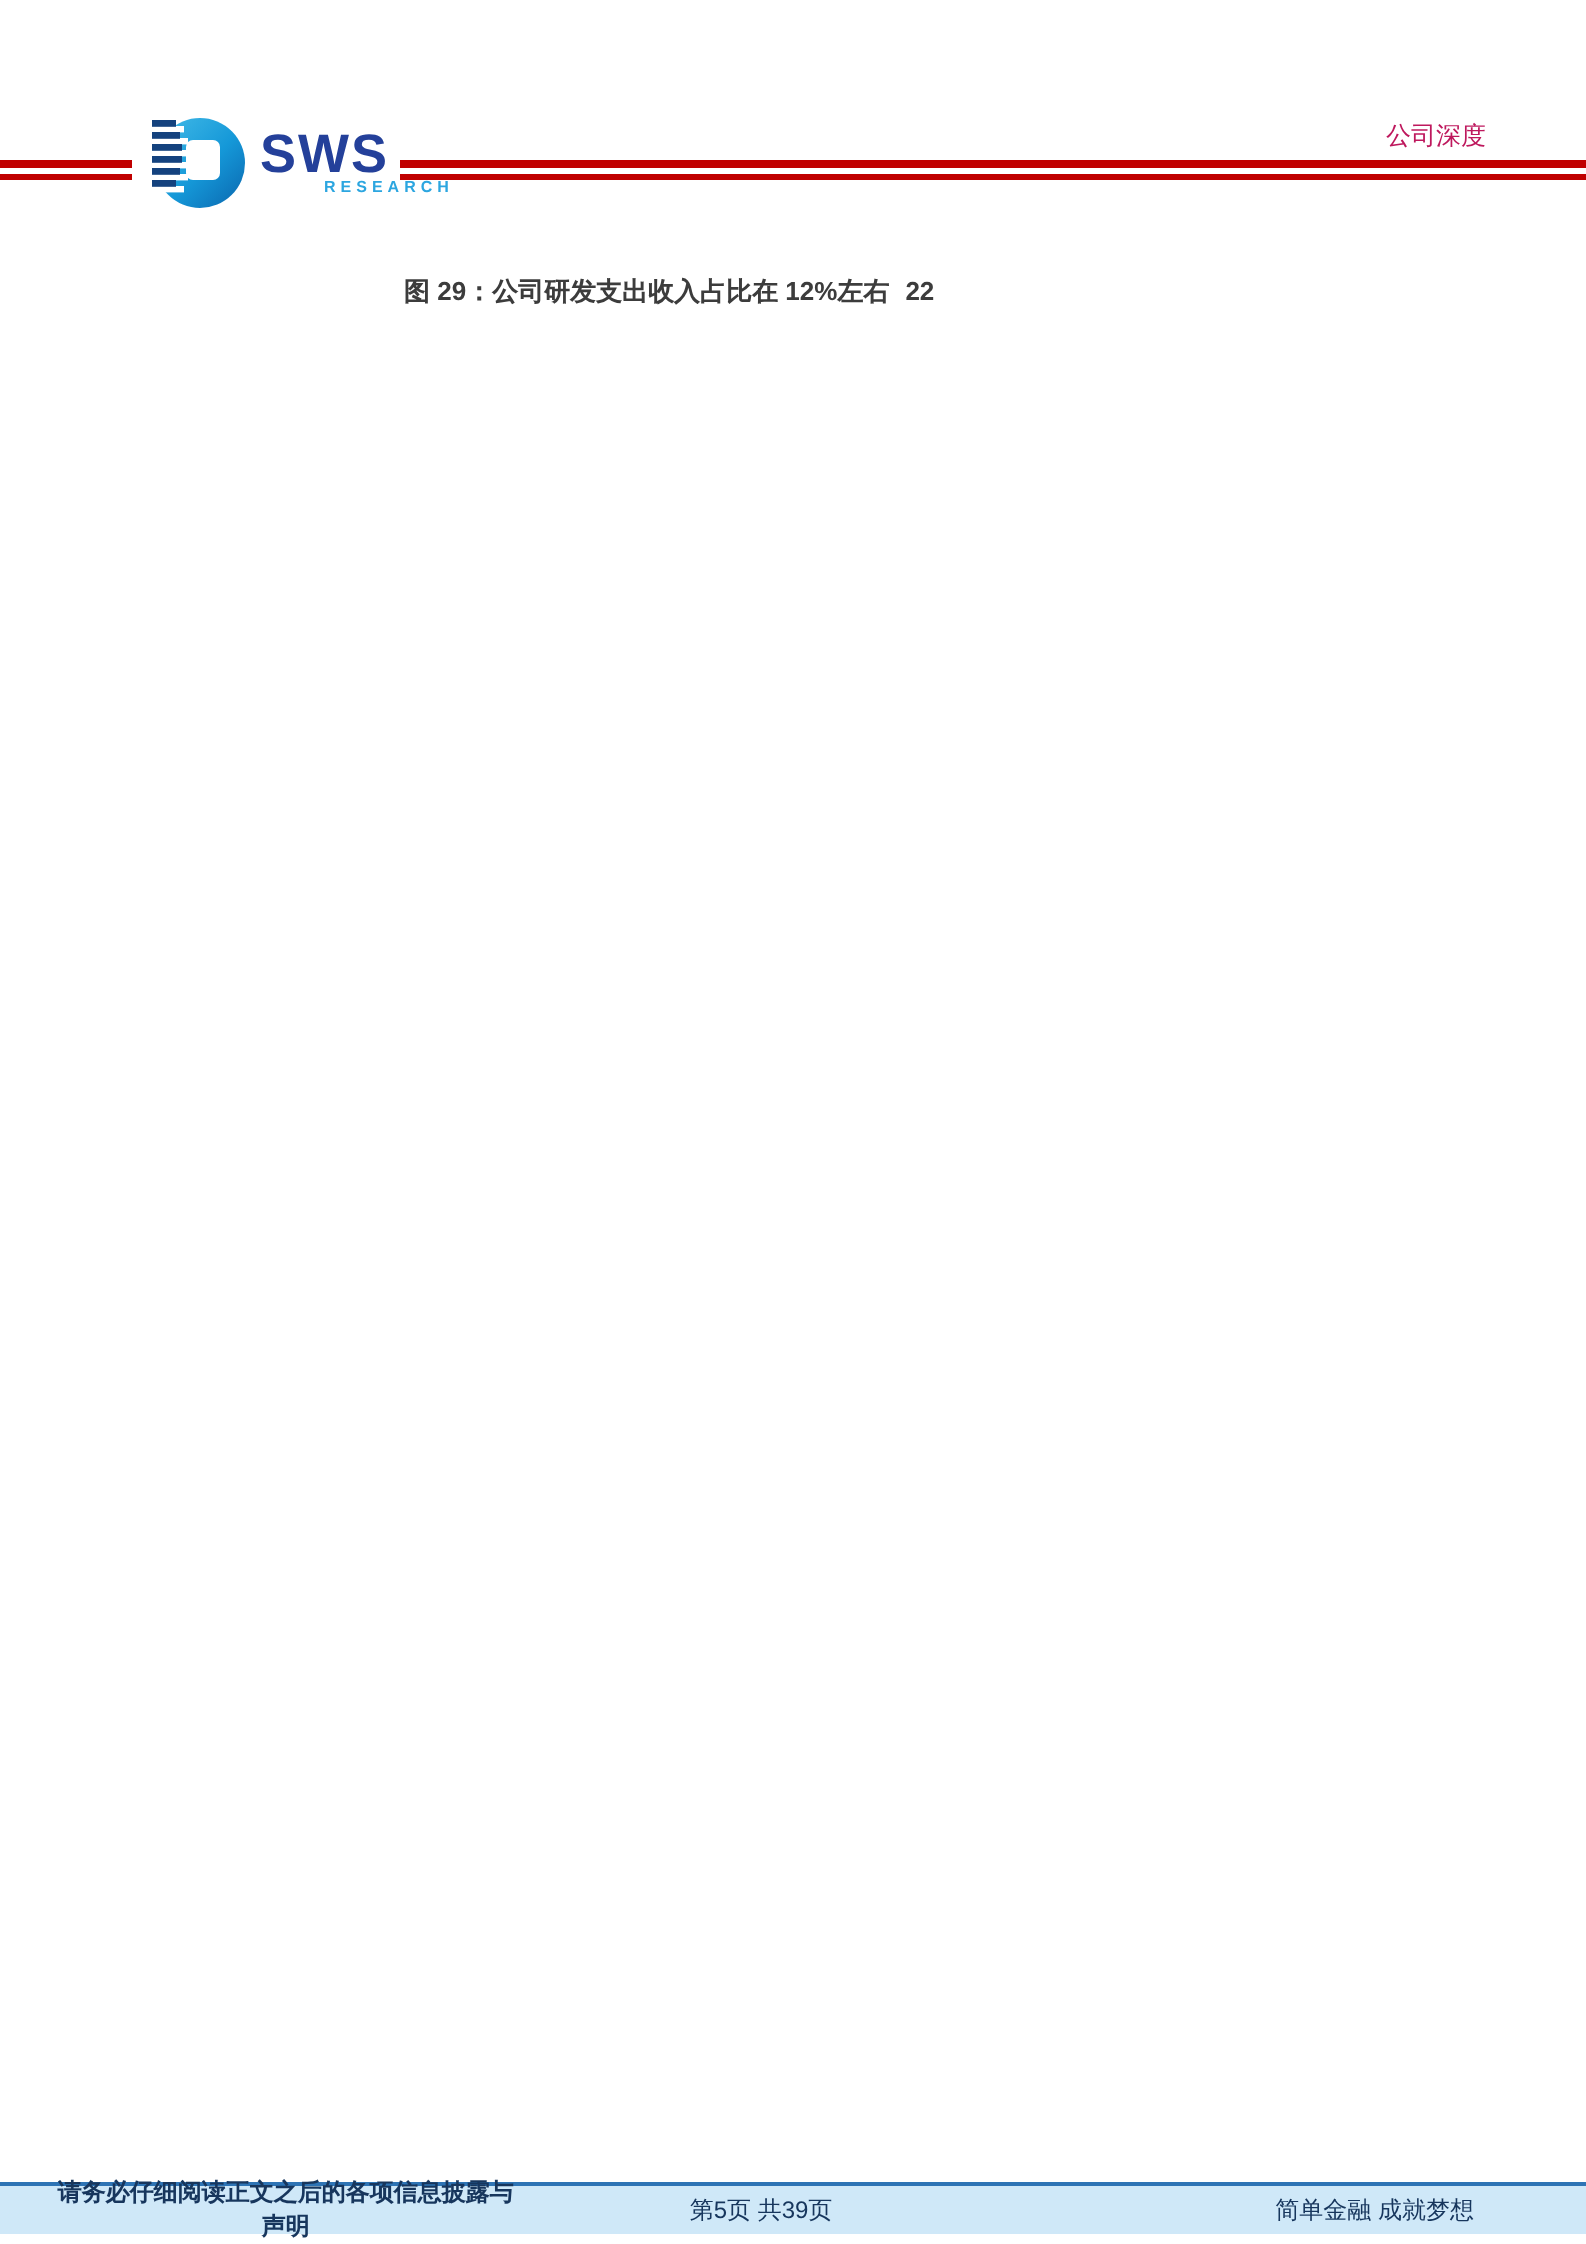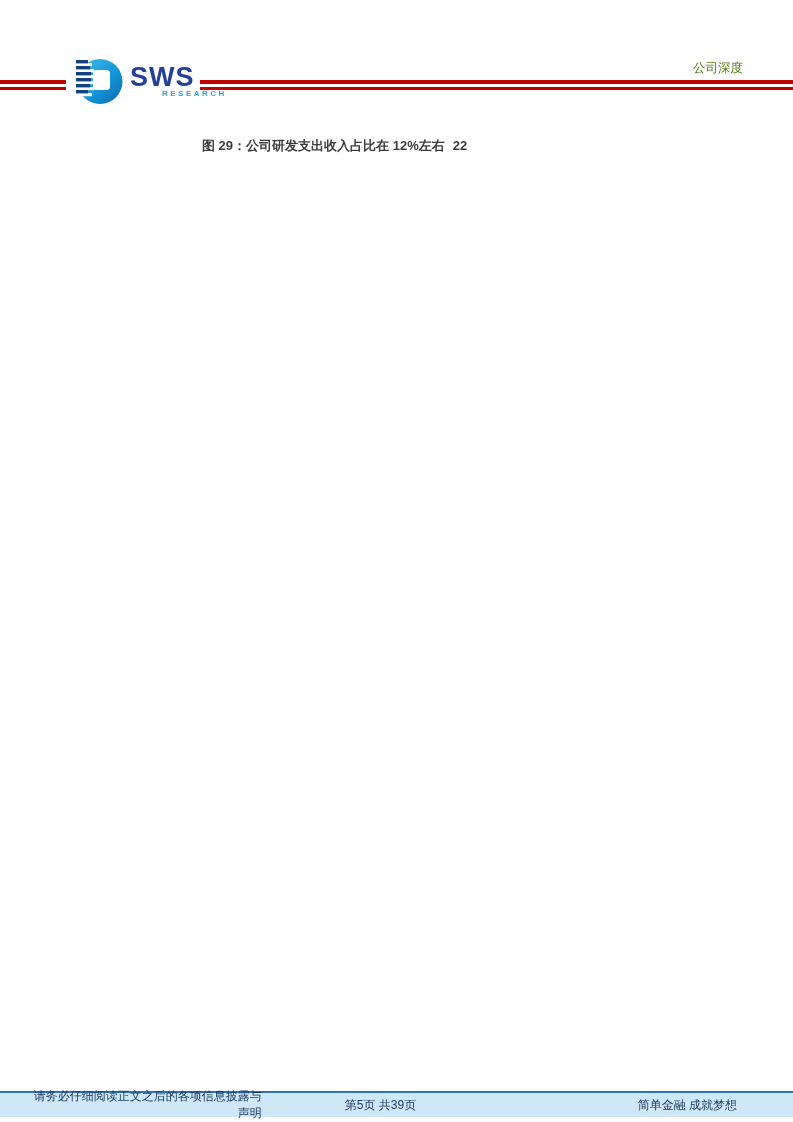--- a/index.html
+++ b/index.html
@@ -27,21 +27,21 @@
   .logo-sws {
     font-size: 27px; font-weight: bold; letter-spacing: 1px;
     color: #24409a; line-height: 24px;
   }
   .logo-research {
     font-size: 8px; font-weight: bold; letter-spacing: 2.5px;
     color: #2ca6e0; line-height: 9px; padding-left: 32px;
   }
   .category {
     position: absolute; top: 44px; right: 50px;
-    font-size: 12.5px; font-weight: 500; color: #4d7c0f;
+    font-size: 12.5px; font-weight: 500; color: #be185d;
   }
 
   
   .toc { position: absolute; top: 98px; left: 202px; width: 489px; }
   .toc-list { list-style: none; margin: 0; padding: 0; }
   .toc-row {
     display: flex; align-items: baseline;
     line-height: 31px; font-size: 13px; font-weight: bold; color: #3c3c3c;
   }
   .toc-row .label { white-space: nowrap; }
@@ -52,21 +52,21 @@
   .toc-row .page { white-space: nowrap; }
 
   
   .footer {
     position: absolute; left: 0; right: 0; bottom: 21px;
     height: 24px; background: #cfe8f8; border-top: 2px solid #2e74b5;
     display: flex; align-items: center;
     font-size: 12px; color: #17365d;
   }
   .footer .cell { flex: 1 1 0; }
-  .footer .left   { text-align: right; padding-left: 24px; }
+  .footer .left   { text-align: center; padding-left: 24px; font-weight: bold; }
   .footer .center { text-align: center; }
   .footer .right  { text-align: right; padding-right: 56px; }
 </style>
 </head>
 <body>
 
 <div class="page">
 
   <div class="header">
     <div class="red-rule rule-left">

